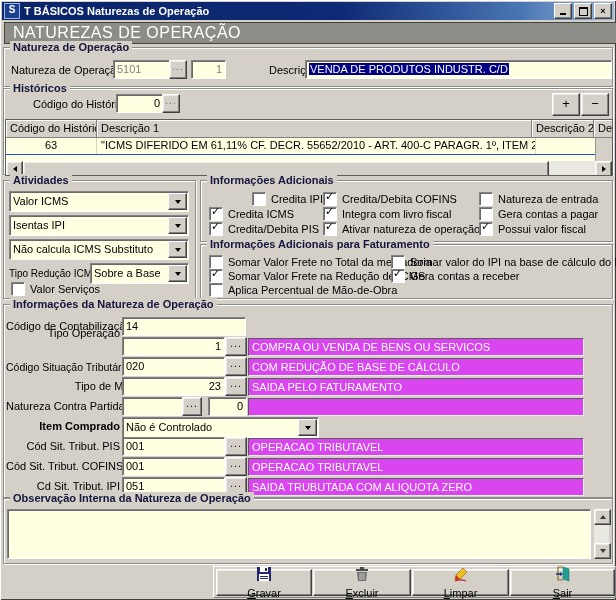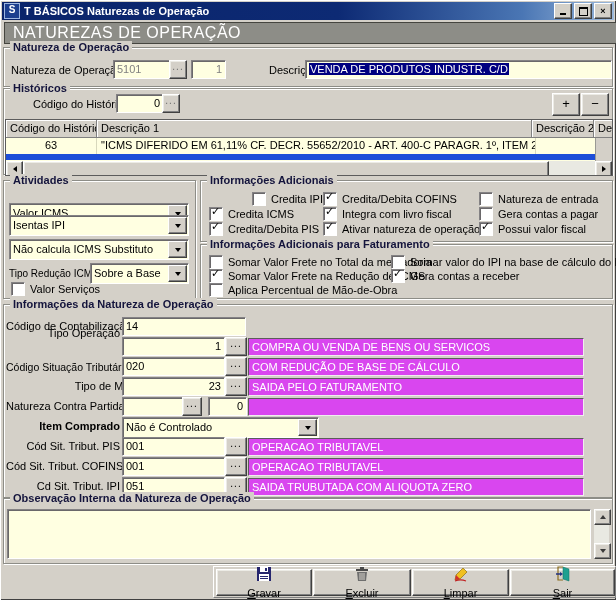--- a/index.html
+++ b/index.html
@@ -69,21 +69,21 @@
     border-color:#5c5c5c #eeeeee #eeeeee #5c5c5c;font-size:11px;line-height:16px;height:16px;
     padding:0 3px;white-space:nowrap;overflow:hidden;}
 
   
   .tbl{position:absolute;left:1px;top:30px;width:606px;height:55px;border:1px solid #5c5c5c;
     background:#ffffe1;overflow:hidden;}
   .thead{display:flex;height:18px;}
   .th{background:#d4d0c8;border-right:1px solid #808080;border-bottom:1px solid #808080;
     box-shadow:inset 1px 1px 0 #fff;padding-left:4px;line-height:17px;font-size:11px;
     white-space:nowrap;overflow:hidden;flex:none;}
-  .trow{display:flex;height:16px;background:#ffffe1;border-bottom:6px solid #1d4ed8;}
+  .trow{display:flex;height:16px;background:#ffffe1;border-bottom:1px solid #1d4ed8;}
   .td{border-right:1px solid #d8d8bc;padding-left:4px;line-height:15px;font-size:11px;
     white-space:nowrap;overflow:hidden;flex:none;}
   .td.center{text-align:center;padding-left:0;}
   .vstrip{position:absolute;right:0;top:18px;width:16px;height:23px;background:#d4d0c8;
     border-left:1px solid #9a9a94;}
   .hscroll{position:absolute;left:0;right:0;bottom:0;height:14px;background:#e9e9e2;display:flex;}
   .sbtn{width:15px;height:14px;flex:none;display:flex;align-items:center;justify-content:center;}
   .thumb{width:524px;height:14px;flex:none;}
   .tri-l{width:0;height:0;border-top:3px solid transparent;border-bottom:3px solid transparent;border-right:4px solid #000;}
   .tri-r{width:0;height:0;border-top:3px solid transparent;border-bottom:3px solid transparent;border-left:4px solid #000;}
@@ -169,21 +169,21 @@
         <div style="flex:1;"></div>
         <div class="sbtn raised">
             <span class="tri-r"></span>
           </div>
       </div>
     </div>
   </div>
 
   <div class="grp" style="left:3px;top:180px;width:191px;height:117px;">
     <span class="cap">Atividades</span>
-    <div class="dd" style="left:5px;top:10px;width:175px;margin-top:12px;"><span>Valor ICMS</span><span class="ddbtn">
+    <div class="dd" style="left:5px;top:10px;width:175px;"><span>Valor ICMS</span><span class="ddbtn">
           <span class="tri"></span>
         </span></div>
     <div class="dd" style="left:5px;top:34px;width:175px;"><span>Isentas IPI</span><span class="ddbtn">
           <span class="tri"></span>
         </span></div>
     <div class="dd" style="left:5px;top:58px;width:175px;"><span>Não calcula ICMS Substituto</span><span class="ddbtn">
           <span class="tri"></span>
         </span></div>
     <span class="lbl sm" style="left:5px;top:87px;">Tipo Redução ICMS</span>
     <div class="dd" style="left:86px;top:82px;width:94px;"><span>Sobre a Base</span><span class="ddbtn">

